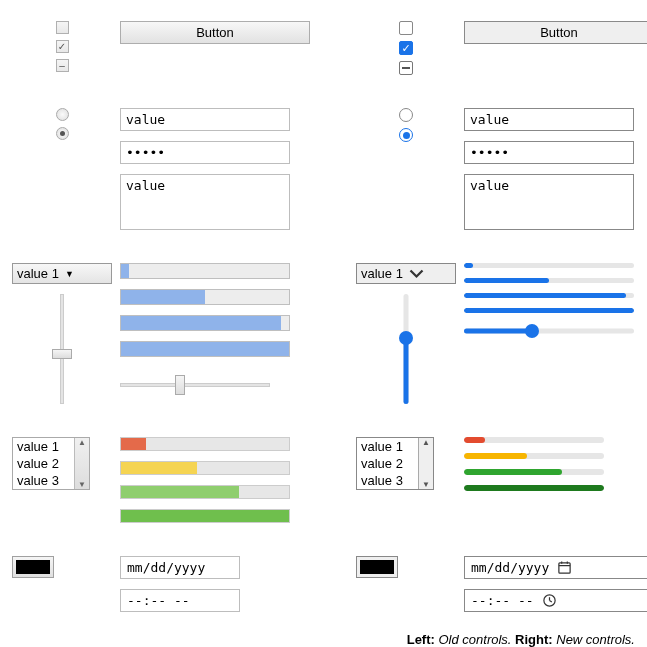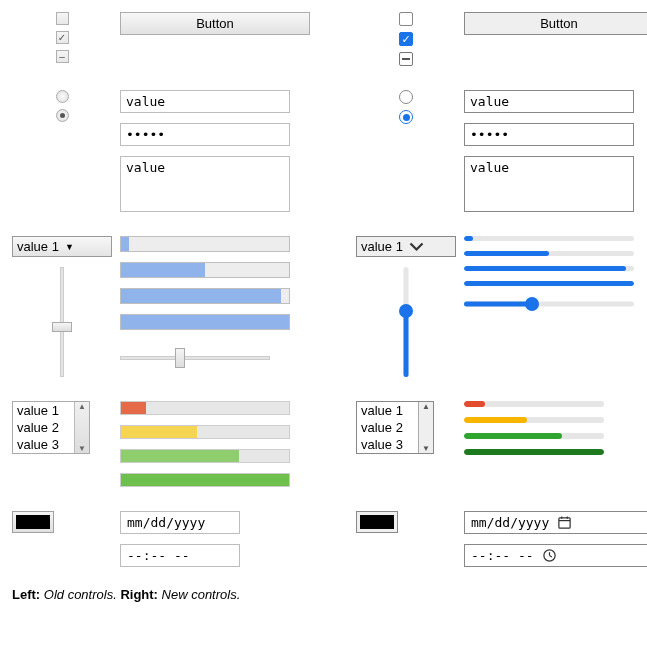--- a/index.html
+++ b/index.html
@@ -11,21 +11,21 @@
     background: #fff;
     width: 647px;
   }
   .grid {
     display: grid;
     grid-template-columns: 100px 190px 30px 100px 190px;
     column-gap: 8px;
     row-gap: 24px;
     align-items: start;
   }
-  .cell { display: flex; flex-direction: column; gap: 10px; }
+  .cell { display: flex; flex-direction: column; gap: 10px; margin-top: 9px; }
   .row { display: flex; align-items: center; gap: 6px; }
 
   
   .old-checkbox {
     width: 13px; height: 13px;
     background: linear-gradient(#f5f5f5,#e8e8e8);
     border: 1px solid #b0b0b0;
     display: inline-flex; align-items: center; justify-content: center;
     font-size: 10px; color: #555;
   }
@@ -150,21 +150,21 @@
   .new-hslider .fill  { position: absolute; top: 50%; left: 0; height: 5px; transform: translateY(-50%); background: #1a73e8; border-radius: 3px; }
   .new-hslider .thumb { position: absolute; top: 50%; transform: translate(-50%,-50%); width: 14px; height: 14px; border-radius: 50%; background: #1a73e8; }
   .date-field, .time-field {
     border: 1px solid #888; padding: 3px 6px; font-family: monospace; font-size: 13px;
     display: inline-flex; align-items: center; gap: 8px; background: #fff;
   }
   .old-date, .old-time {
     border: 1px solid #bdbdbd; padding: 3px 6px; font-family: monospace; font-size: 13px; width: 120px;
   }
   .caption {
-    text-align: left; font-style: italic; font-size: 13px; margin-top: 20px;
+    text-align: right; font-style: italic; font-size: 13px; margin-top: 20px;
   }
   .caption b { font-style: normal; font-weight: bold; }
   svg.ico { width: 15px; height: 15px; }
 </style>
 </head>
 <body>
 
 <div class="grid">
 
   <div class="cell row">

